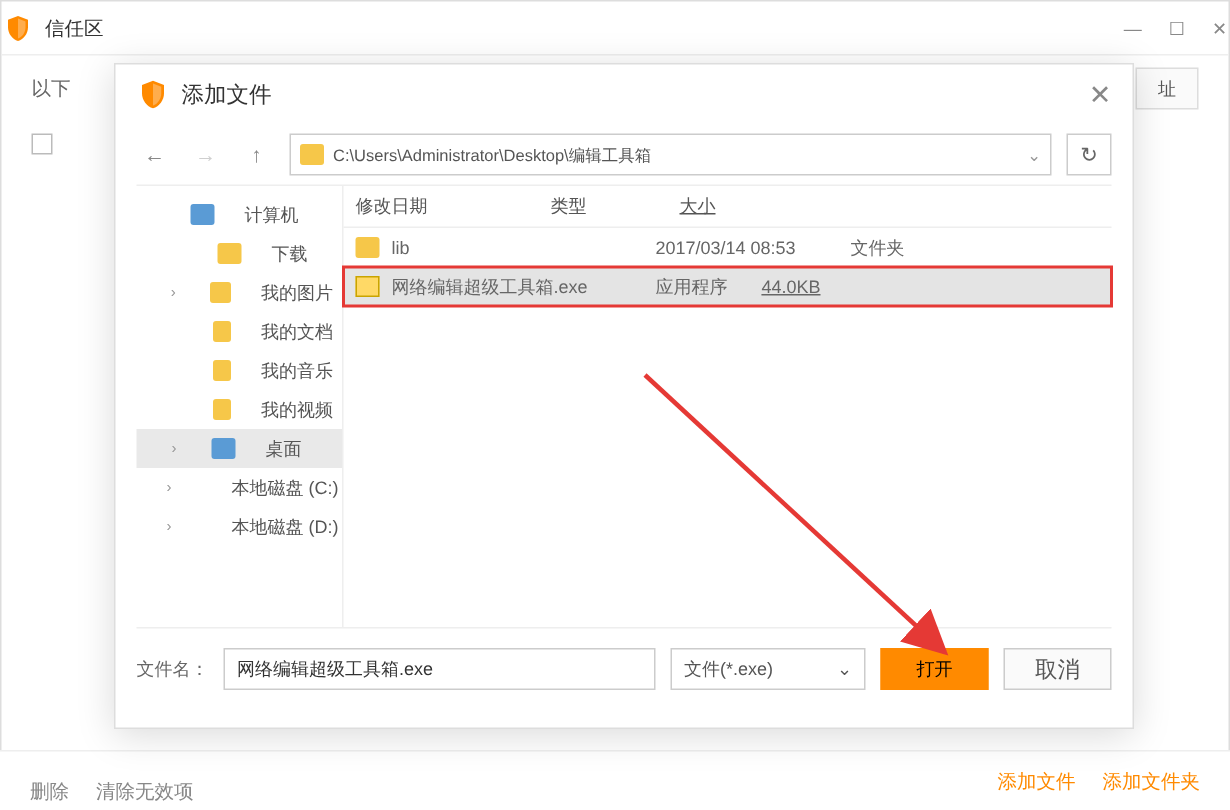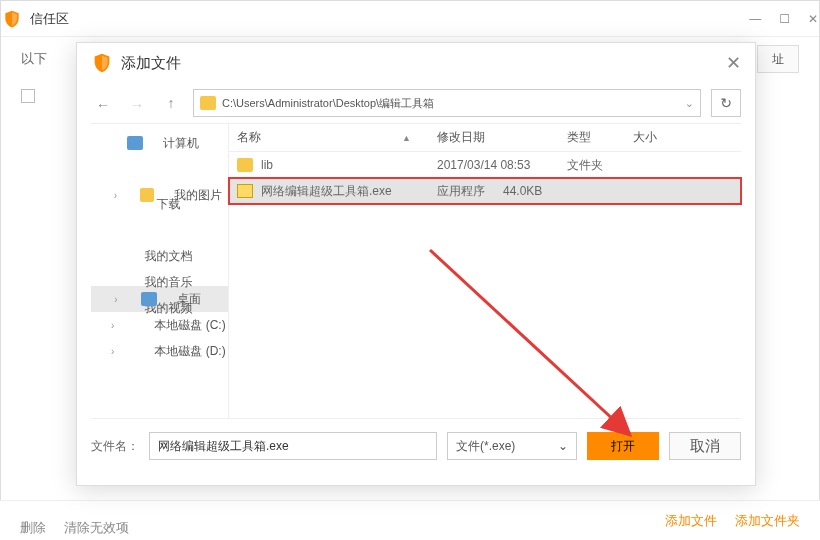--- a/index.html
+++ b/index.html
@@ -44,30 +44,30 @@
 .tree-item { height: 26px; display: flex; align-items: center; padding: 0 6px; gap: 20px; cursor: pointer; white-space: nowrap; }
 .tree-item.sel { background: #e9e9e9; }
 .tree-item .exp { width: 10px; text-align: center; color: #999; font-size: 10px; }
 .tree-item .ico { width: 16px; height: 14px; display: inline-block; }
 .ico-computer { background: #5a9bd5; border-radius: 2px; }
 .ico-folder { background: #f6c749; border-radius: 2px; }
 .ico-download { background: #f6c749; border-radius: 2px; }
 .ico-desktop { background: #5a9bd5; border-radius: 2px; }
 .ico-disk { background: #b8b8b8; border-radius: 2px; }
 .indent1 { padding-left: 20px; }
-.indent2 { padding-left: 24px; flex-direction: column; }
+.indent2 { padding-left: 24px; }
 
 
 .filelist { flex: 1; font-size: 12px; }
 .fl-header { height: 28px; display: flex; align-items: center; border-bottom: 1px solid #eee; color: #555; }
 .fl-header > div { padding: 0 8px; }
 .col-name { width: 200px; display: flex; align-items: center; gap: 4px; }
 .col-date { width: 130px; }
 .col-type { width: 66px; }
-.col-size { width: 60px; text-align: left; }
+.col-size { width: 60px; text-align: right; text-decoration: underline; }
 .sort-ind { font-size: 9px; color: #888; margin-left: auto; margin-right: 10px; }
 
 .fl-row { height: 26px; display: flex; align-items: center; color: #666; }
 .fl-row.sel { background: #e4e4e4; }
 .fl-row.hl { outline: 2px solid #e53935; outline-offset: -1px; }
 .fl-row > div { padding: 0 8px; }
 .file-ico { width: 16px; height: 14px; display: inline-block; margin-right: 4px; }
 .ico-folder2 { background: #f6c749; border-radius: 2px; }
 .ico-exe { background: #ffd966; border: 1px solid #c9a400; }
 
@@ -187,24 +187,20 @@
           <span>本地磁盘 (C:)</span>
         </div>
         <div class="tree-item indent1">
           <span class="exp">›</span>
           <span class="ico ico-disk"></span>
           <span>本地磁盘 (D:)</span>
         </div>
       </div>
     <div class="filelist">
       <div class="fl-header">
-        <div class="col-name">
-            <span>名称</span>
-            <span class="sort-ind">▲</span>
-          </div>
         <div class="col-date">修改日期</div>
         <div class="col-type">类型</div>
         <div class="col-size">大小</div>
       </div>
       <div id="filerows">
           <div class="fl-row">
     <div class="col-name">
               <span class="file-ico ico-folder2"></span>
               <span>lib</span>
             </div>

